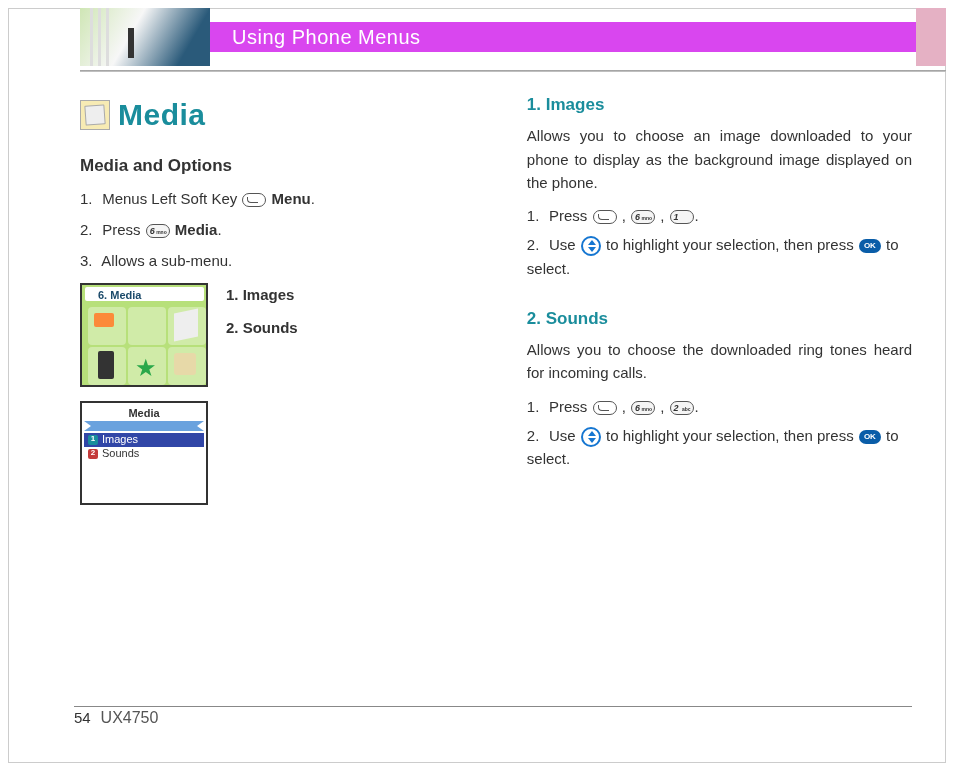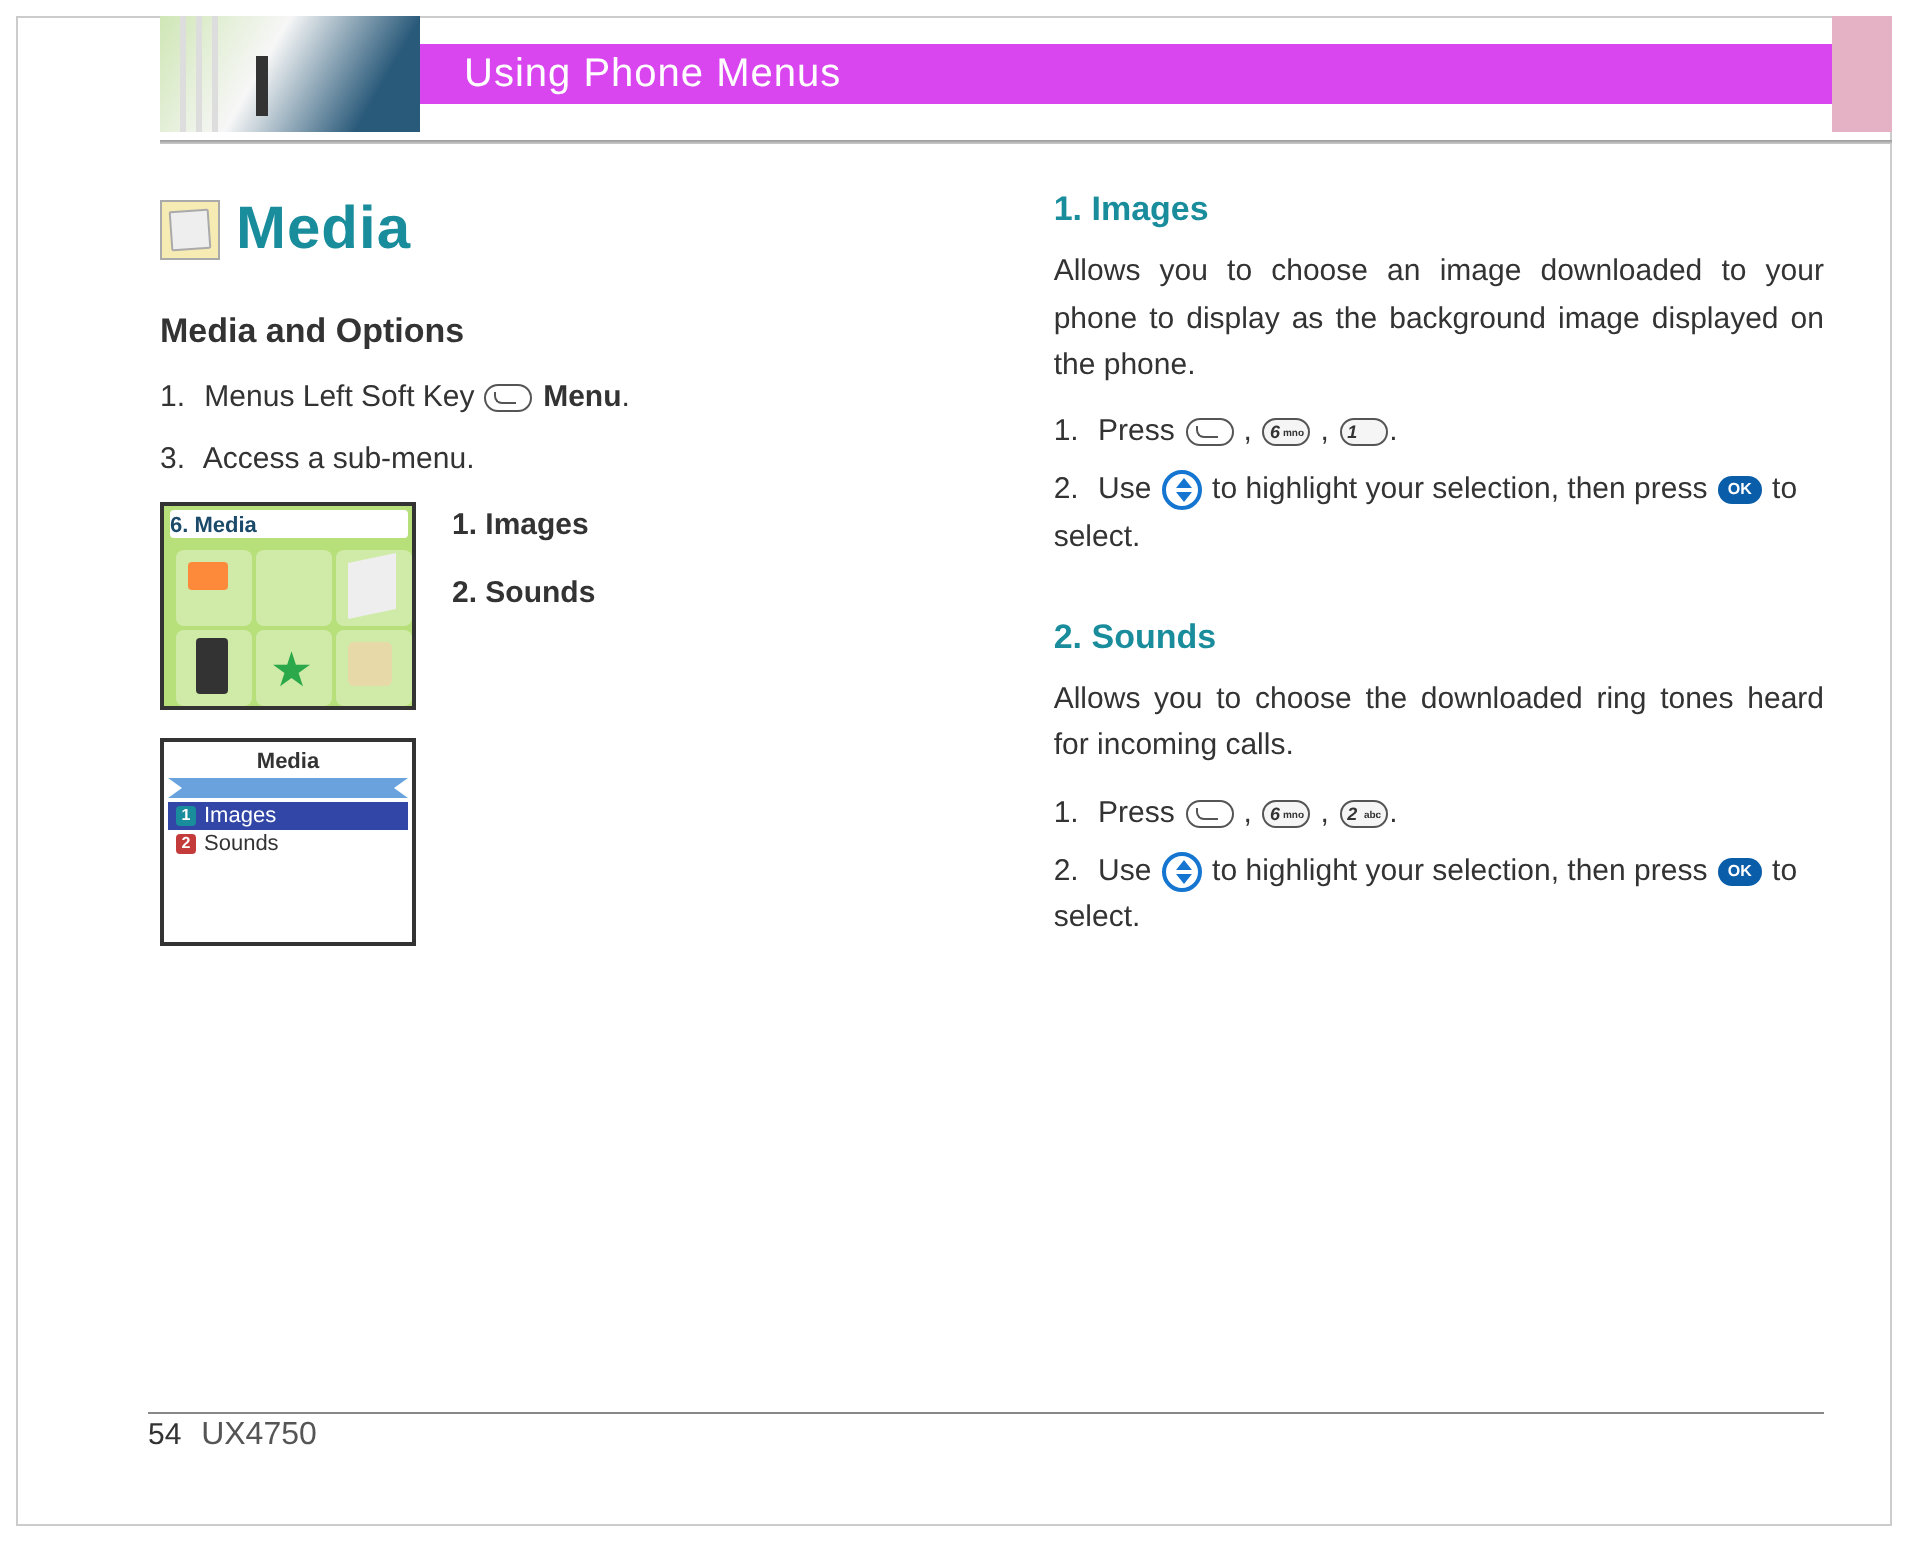--- a/index.html
+++ b/index.html
@@ -142,21 +142,21 @@
   .shot {
     width: 128px; height: 104px;
     border: 2px solid #333;
     background: #fff;
     position: relative;
     overflow: hidden;
     font-size: 11px;
   }
   .shot1 { background: #b7e07a; }
   .shot1 .st { position:absolute; top:2px; left:3px; right:2px; height:14px;
-               background:#fff; color:#1b4a6a; font-weight:700; padding-left:0; border-radius:2px; font-family: Arial, sans-serif; }
+               background:#fff; color:#1b4a6a; font-weight:700; padding-left:13px; border-radius:2px; font-family: Arial, sans-serif; }
   .shot1 .cell { position:absolute; width:38px; height:38px; background:rgba(255,255,255,0.35); border-radius:4px; }
   .c1 { left:6px;  top:22px; background:#7bc24b; }
   .c2 { left:46px; top:22px; }
   .c3 { left:86px; top:22px; }
   .c4 { left:6px;  top:62px; }
   .c5 { left:46px; top:62px; background:#fff; }
   .c6 { left:86px; top:62px; }
   .c1::before{content:"";position:absolute;left:6px;top:6px;width:20px;height:14px;background:#fc8a3a;border-radius:2px;}
   .c3::before{content:"";position:absolute;left:6px;top:4px;width:24px;height:28px;background:#eee;transform:skewY(-12deg);}
   .c4::before{content:"";position:absolute;left:10px;top:4px;width:16px;height:28px;background:#333;border-radius:2px;}
@@ -269,22 +269,28 @@
     <div class="sub-h">Media and Options</div>
 
     <ol class="ol">
       <li>
         <span class="num">1.</span>
         <span>Menus Left Soft Key</span>
         <span class="key soft"></span>
         <strong>Menu</strong><span>.</span>
       </li>
       <li>
+        <span class="num">2.</span>
+        <span>Press</span>
+        <span class="key num6"></span>
+        <strong>Media</strong><span>.</span>
+      </li>
+      <li>
         <span class="num">3.</span>
-        <span>Access a sub-menu.</span>
+        <span>Allows a sub-menu.</span>
       </li>
     </ol>
 
     <div class="shot-row">
       <div class="shot shot1">
         <div class="st">6. Media</div>
         <div class="cell c1"></div>
         <div class="cell c2"></div>
         <div class="cell c3"></div>
         <div class="cell c4"></div>

